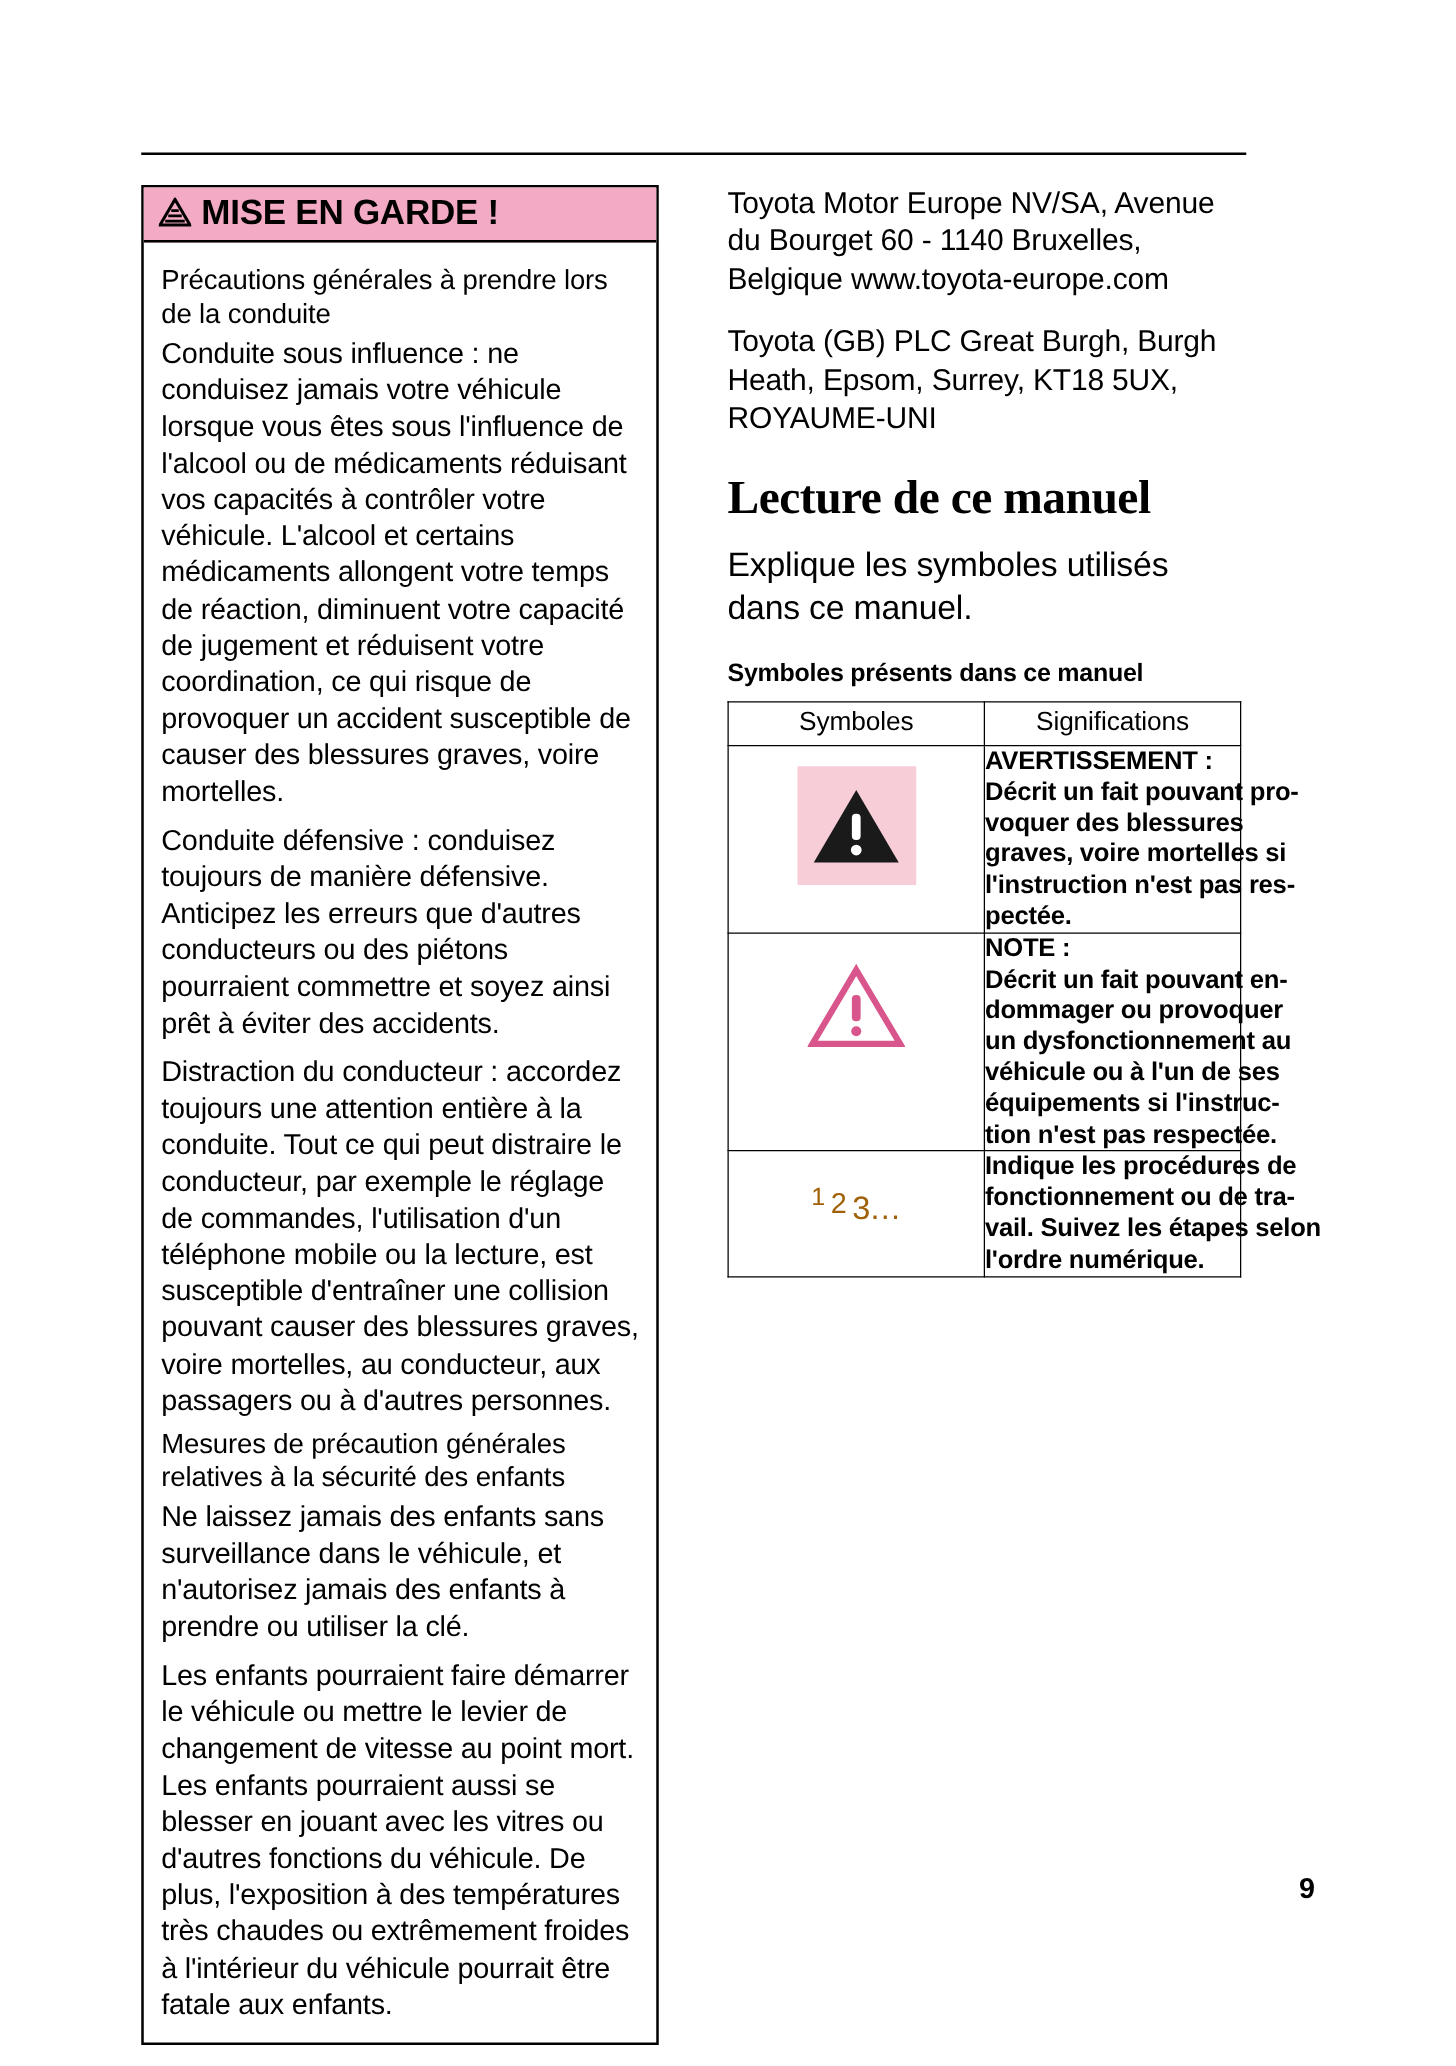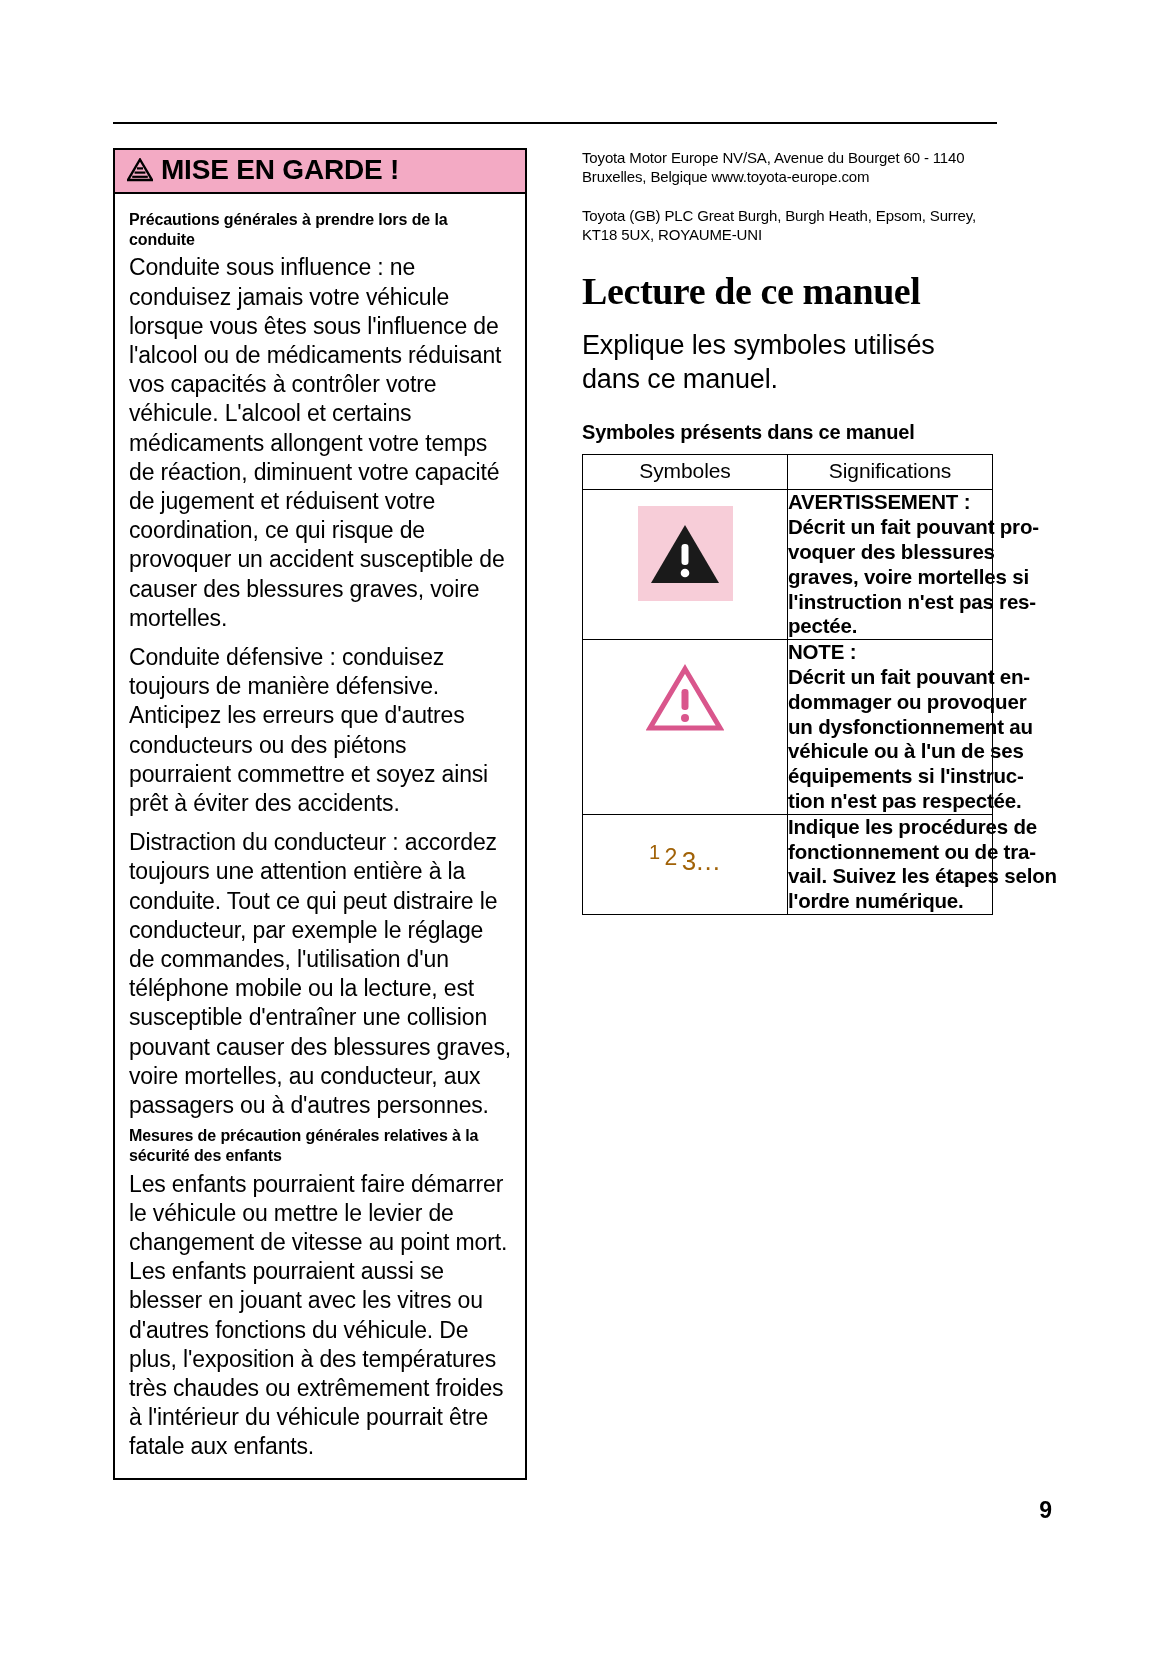--- a/index.html
+++ b/index.html
@@ -67,37 +67,37 @@
   .tri-icon-small {
     display: inline-block;
     width: 26px;
     height: 24px;
   }
   .warn-body {
     padding: 10px 14px 16px 14px;
   }
   .warn-body h4 {
     margin: 6px 0 4px 0;
-    font-size: 16px;
-    font-weight: bold;
+    font-size: 22px;
+    font-weight: normal;
     line-height: 1.23;
     letter-spacing: -0.1px;
   }
   .warn-body p {
     margin: 10px 0 0 0;
     font-size: 23px;
     line-height: 1.27;
     letter-spacing: -0.15px;
   }
   .warn-body h4 + p { margin-top: 4px; }
 
   
   .addr {
     margin: 0 0 20px 0;
-    font-size: 15px;
+    font-size: 24px;
     line-height: 1.27;
     letter-spacing: -0.15px;
   }
   .h2 {
     margin: 26px 0 14px 0;
     font-size: 38px;
     font-weight: bold;
     line-height: 1.15;
     letter-spacing: -0.4px;
     font-family: Liberation Serif, serif;
@@ -212,20 +212,21 @@
         </div>
 
         <div class="warn-body">
 
           <h4>Précautions générales à prendre lors de la conduite</h4>
           <p>Conduite sous influence : ne conduisez jamais votre véhicule lorsque vous êtes sous l'influence de l'alcool ou de médicaments réduisant vos capacités à contrôler votre véhicule. L'alcool et certains médicaments allongent votre temps de réaction, diminuent votre capacité de jugement et réduisent votre coordination, ce qui risque de provoquer un accident susceptible de causer des blessures graves, voire mortelles.</p>
           <p>Conduite défensive : conduisez toujours de manière défensive. Anticipez les erreurs que d'autres conducteurs ou des piétons pourraient commettre et soyez ainsi prêt à éviter des accidents.</p>
           <p>Distraction du conducteur : accordez toujours une attention entière à la conduite. Tout ce qui peut distraire le conducteur, par exemple le réglage de commandes, l'utilisation d'un téléphone mobile ou la lecture, est susceptible d'entraîner une collision pouvant causer des blessures graves, voire mortelles, au conducteur, aux passagers ou à d'autres personnes.</p>
 
           <h4>Mesures de précaution générales relatives à la sécurité des enfants</h4>
+          <p>Ne laissez jamais des enfants sans surveillance dans le véhicule, et n'autorisez jamais des enfants à prendre ou utiliser la clé.</p>
           <p>Les enfants pourraient faire démarrer le véhicule ou mettre le levier de changement de vitesse au point mort. Les enfants pourraient aussi se blesser en jouant avec les vitres ou d'autres fonctions du véhicule. De plus, l'exposition à des températures très chaudes ou extrêmement froides à l'intérieur du véhicule pourrait être fatale aux enfants.</p>
 
         </div>
       </div>
 
     </div>
 
     <div class="col-right">
 
       <p class="addr">Toyota Motor Europe NV/SA, Avenue du Bourget 60 - 1140 Bruxelles, Belgique www.toyota-europe.com</p>

